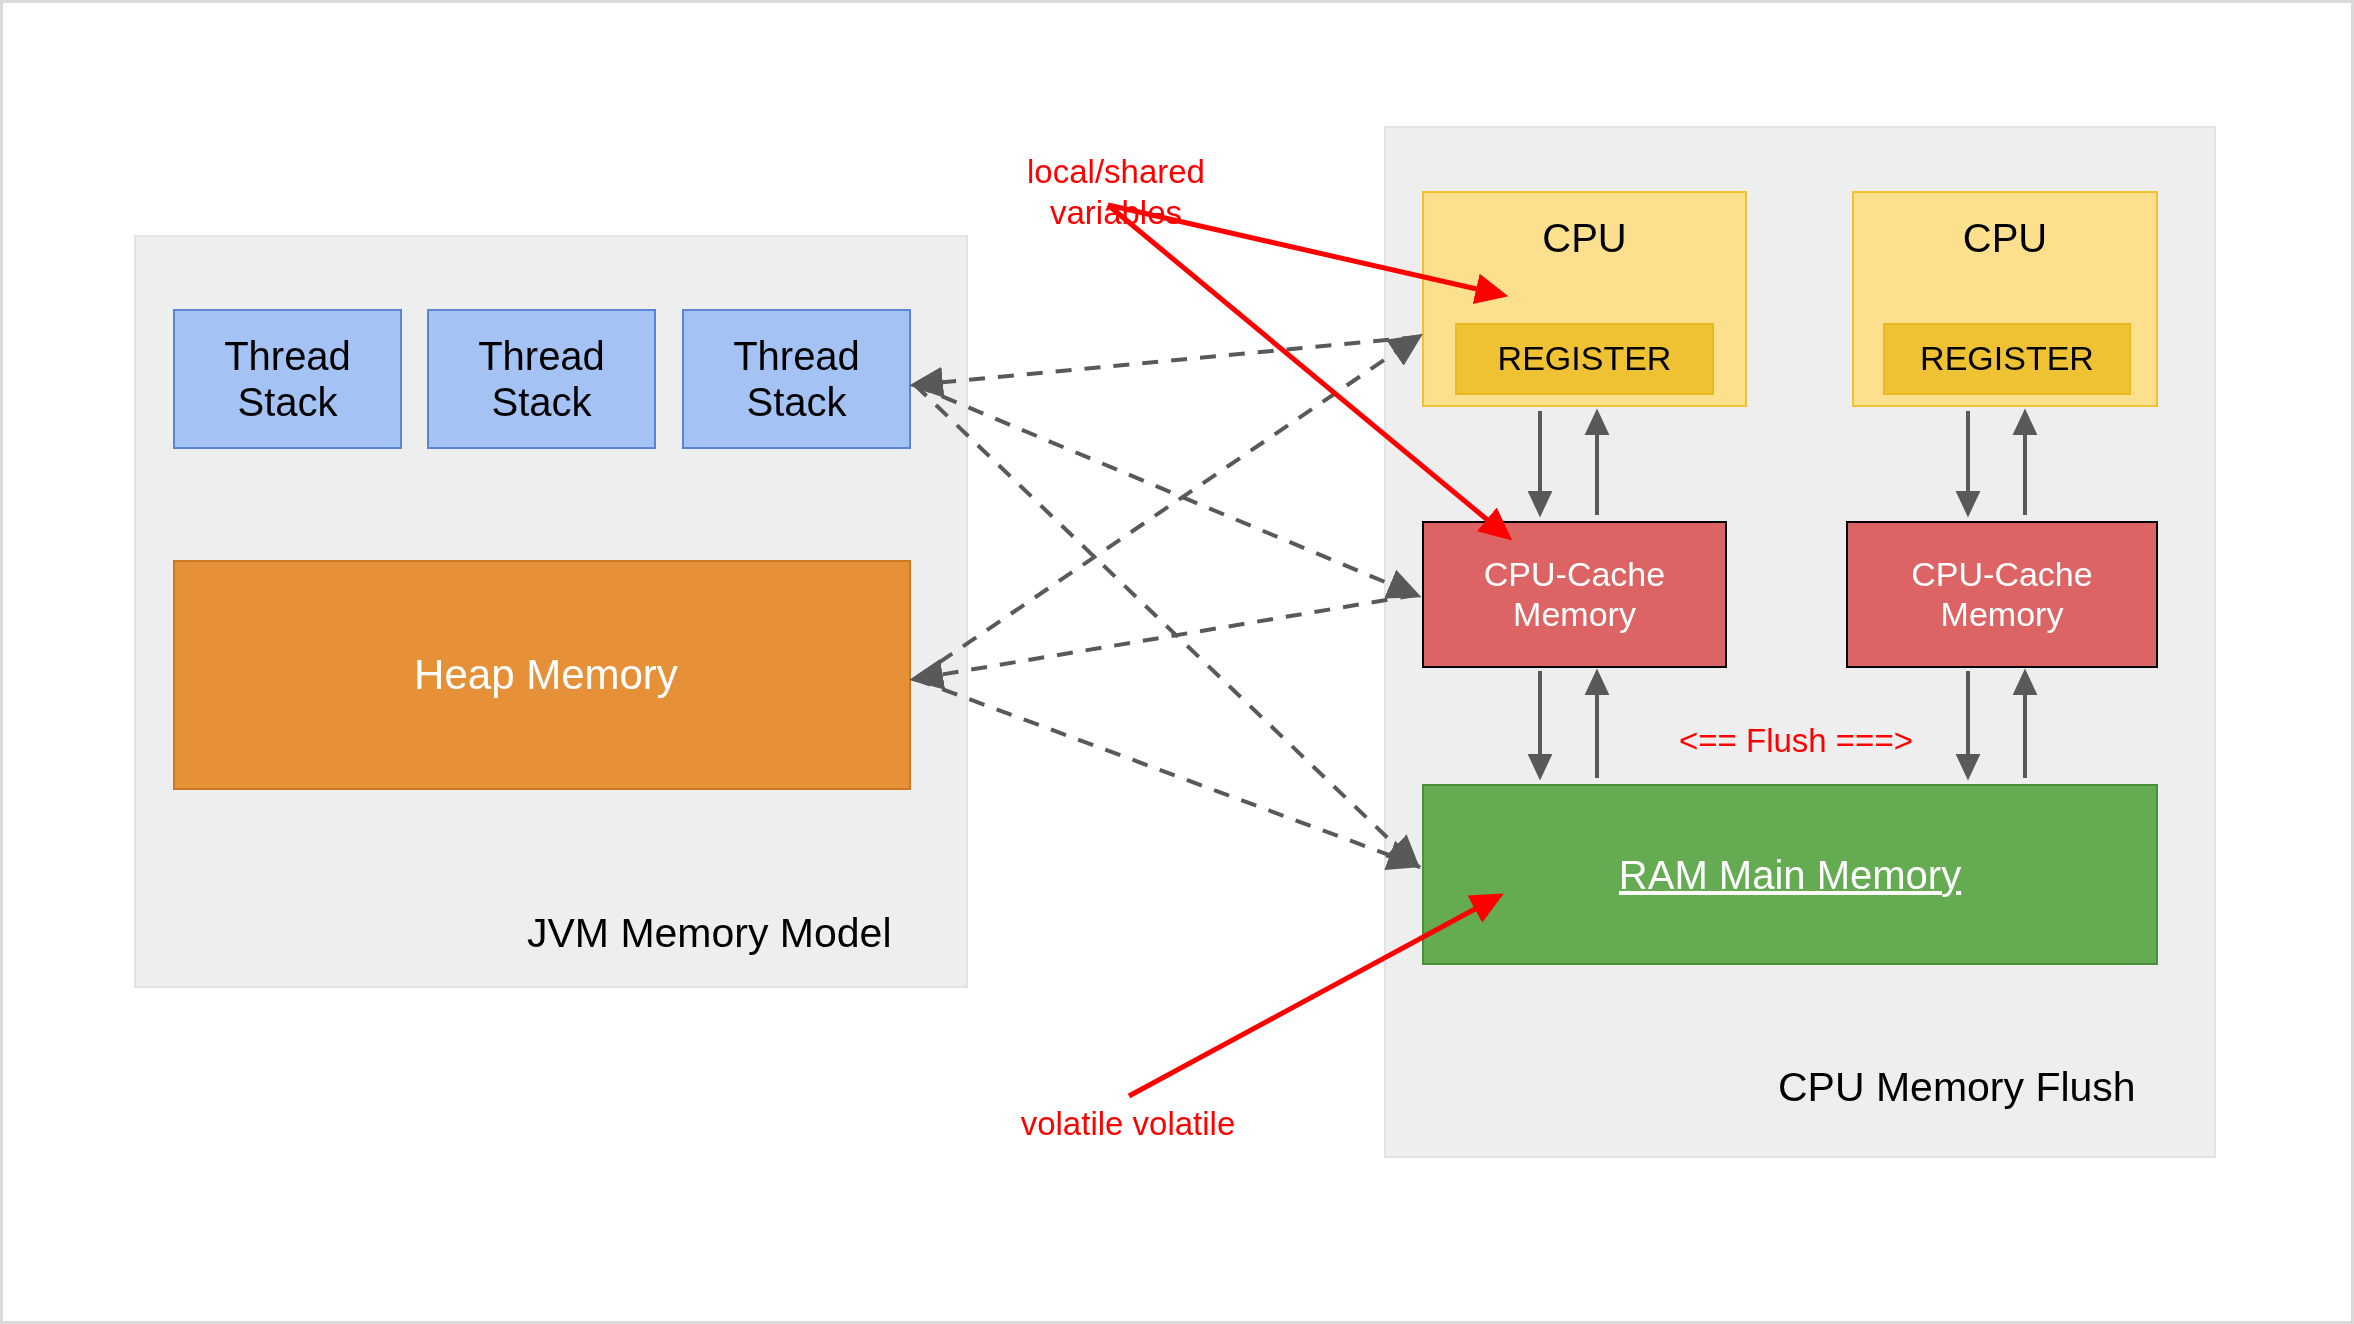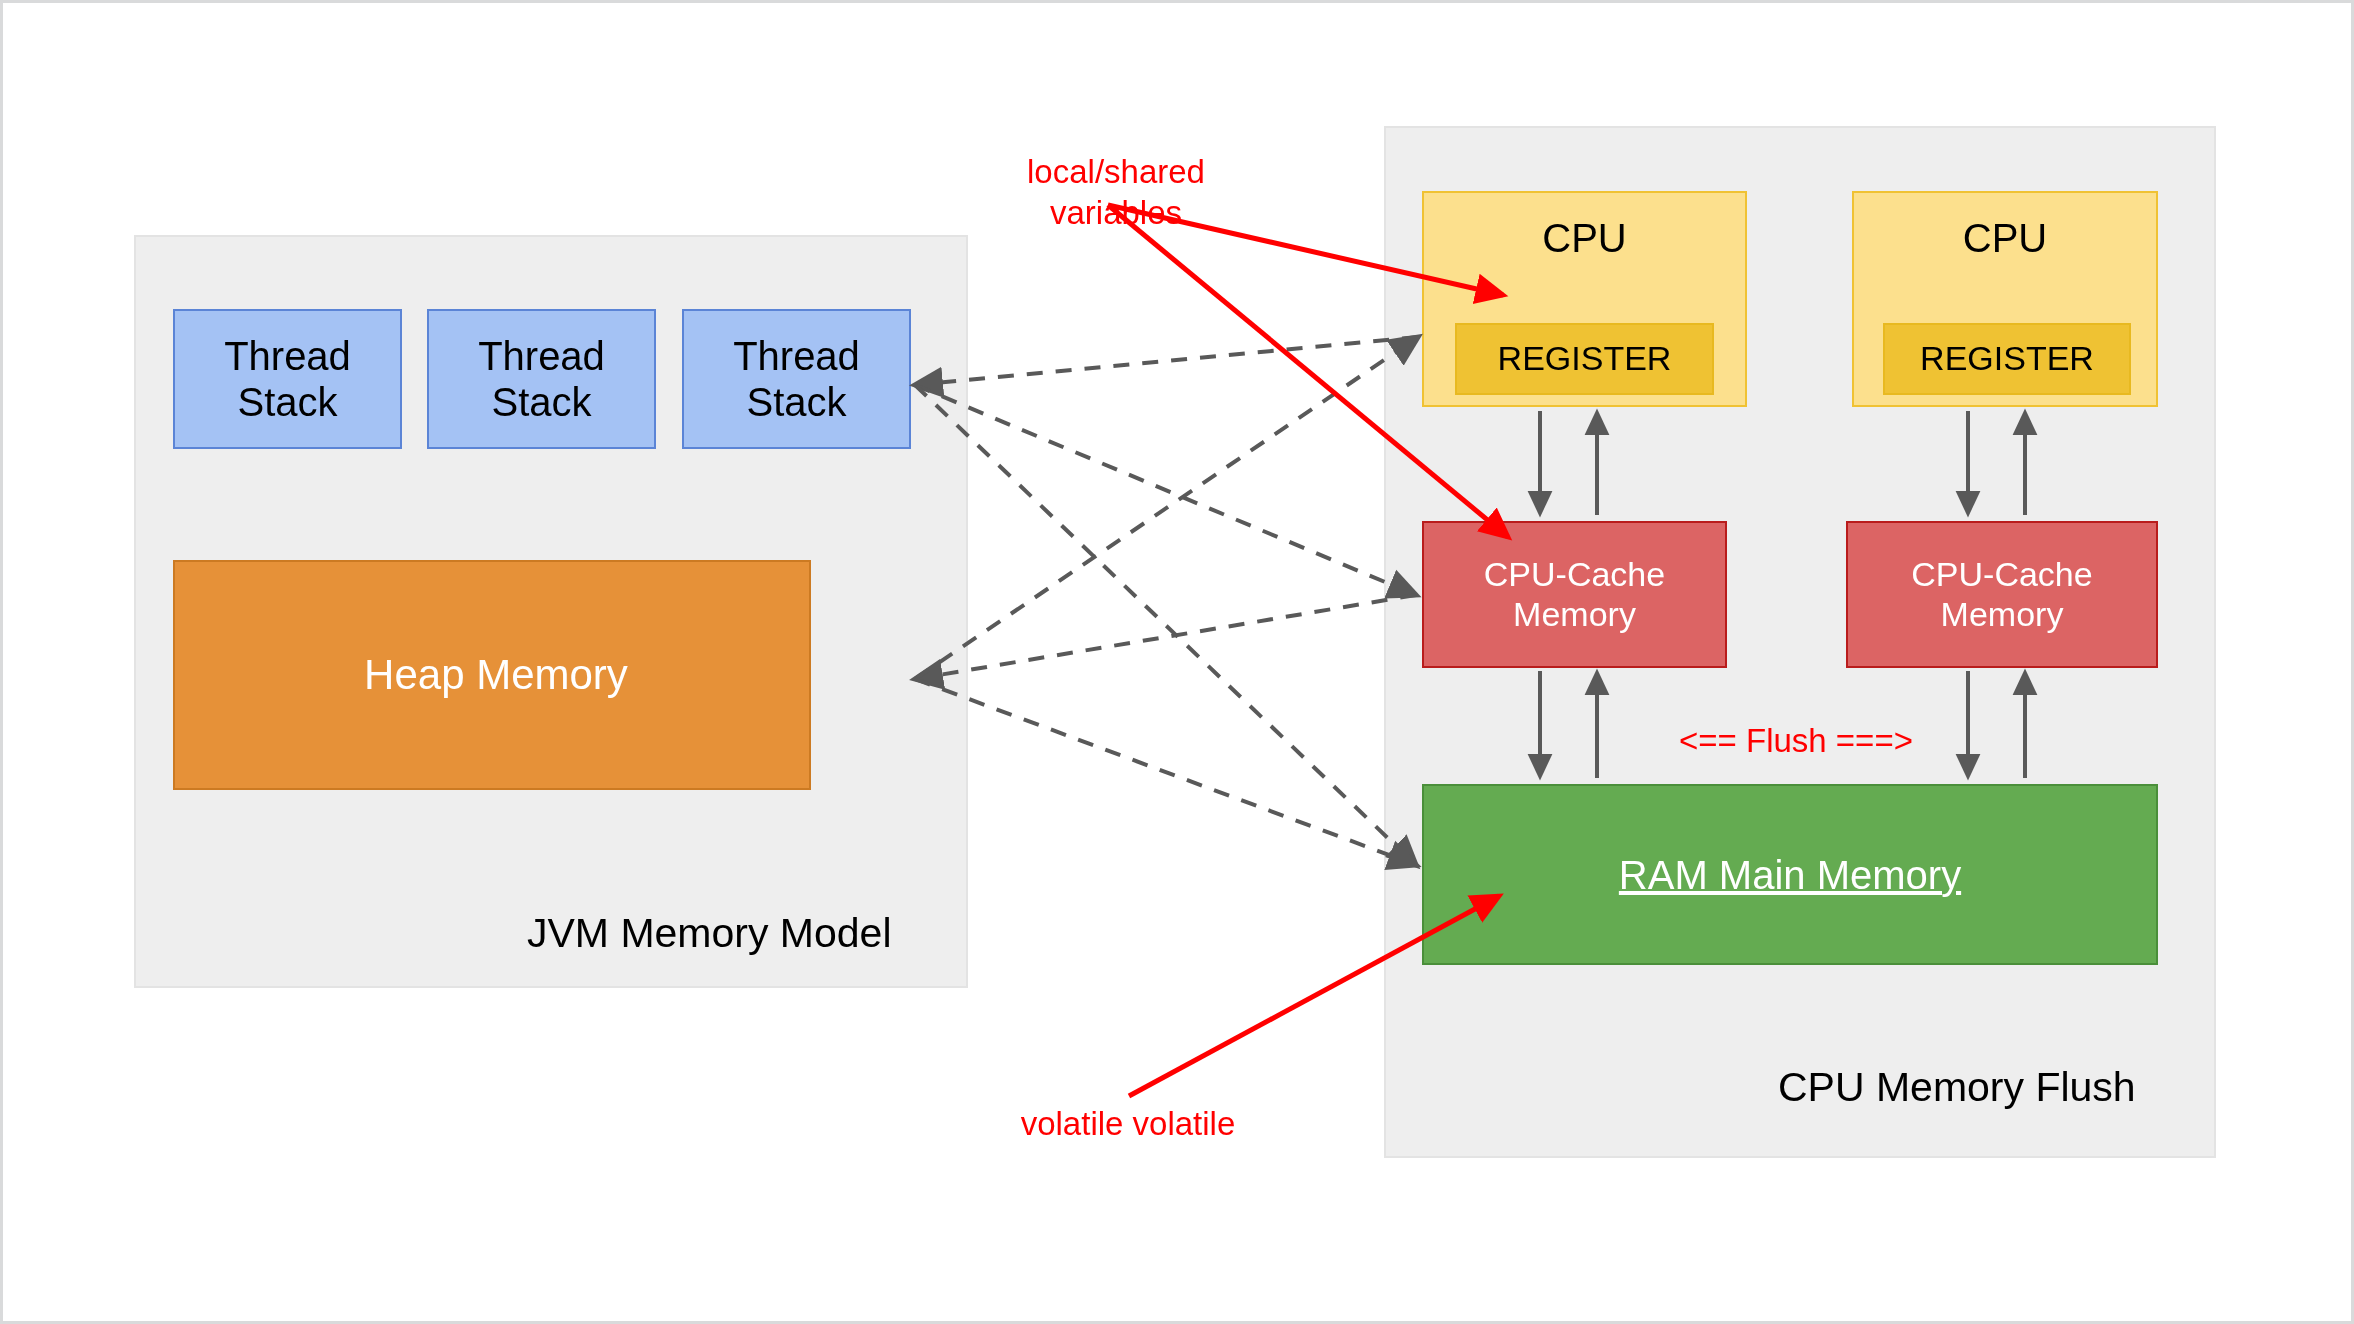--- a/index.html
+++ b/index.html
@@ -69,21 +69,21 @@
   }
   .register {
     background: #efc233;
     border: 2px solid #e8b920;
     color: #000000;
     font-size: 34px;
     margin-top: 24px;
   }
   .cache {
     background: #dc6464;
-    border: 2px solid #b91c1c;
+    border: 2px solid #000000;
     color: #ffffff;
     font-size: 34px;
   }
   .ram {
     background: #64ab51;
     border: 2px solid #4a8f3a;
     color: #ffffff;
     font-size: 40px;
     text-decoration: underline;
   }
@@ -109,21 +109,21 @@
 
   <div class="container-box" style="left:131px; top:232px; width:834px; height:753px;"></div>
 
   <div class="node thread-stack" style="left: 170px; top: 306px; width: 229px; height: 140px; white-space: pre-line;">Thread
 Stack</div>
   <div class="node thread-stack" style="left: 424px; top: 306px; width: 229px; height: 140px; white-space: pre-line;">Thread
 Stack</div>
   <div class="node thread-stack" style="left: 679px; top: 306px; width: 229px; height: 140px; white-space: pre-line;">Thread
 Stack</div>
 
-  <div class="node heap" style="left: 170px; top: 557px; width: 638px; height: 230px; white-space: pre-line; padding-left: 8px;">Heap Memory</div>
+  <div class="node heap" style="left: 170px; top: 557px; width: 738px; height: 230px; white-space: pre-line; padding-left: 8px;">Heap Memory</div>
 
   <div class="container-label" style="left:524px; top:908px;">JVM Memory Model</div>
 
   <div class="container-box" style="left:1381px; top:123px; width:832px; height:1032px;"></div>
 
   <div class="node cpu-box" style="left: 1419px; top: 188px; width: 325px; height: 216px; white-space: pre-line;">CPU</div>
   <div class="node register" style="left: 1452px; top: 296px; width: 259px; height: 72px; white-space: pre-line;">REGISTER</div>
   <div class="node cache" style="left: 1419px; top: 518px; width: 305px; height: 147px; white-space: pre-line;">CPU-Cache
 Memory</div>
 

